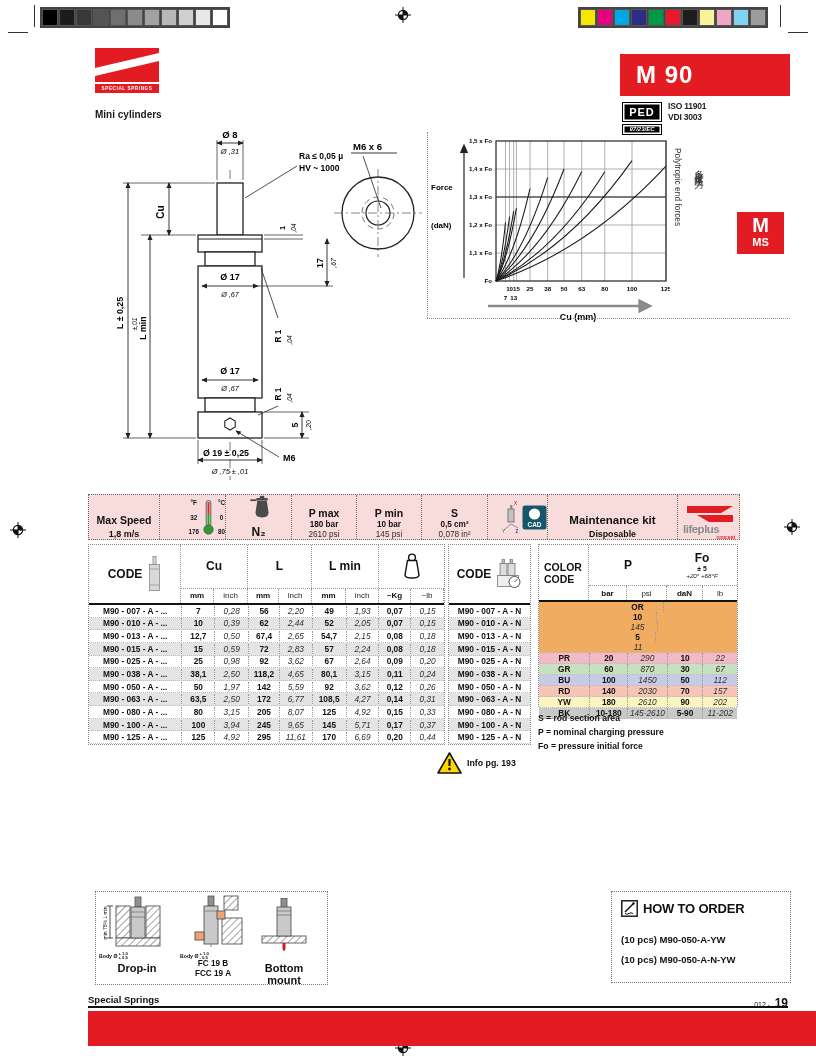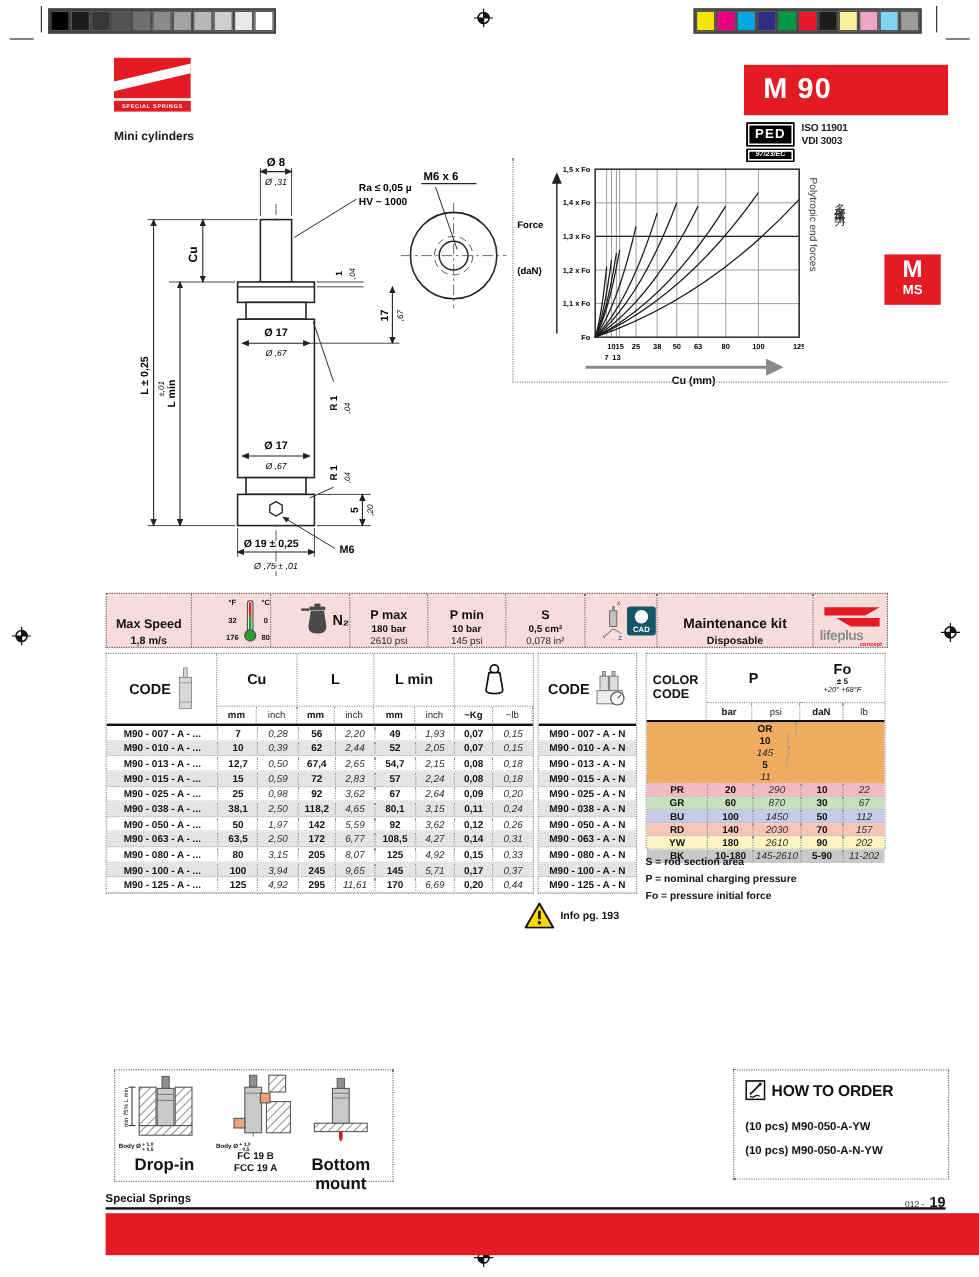--- a/index.html
+++ b/index.html
@@ -45,21 +45,21 @@
   .trow .cell{font-size:8.3px}
   .num{font-weight:bold}
   .inch{font-style:italic;color:#2e2e2e}
   .code-cell{font-weight:bold;justify-content:center}
   .hd-lab{font-size:12px;font-weight:bold}
   .unit{font-size:8px}
   .w-code{width:94px}.w1{width:33px}.w2{width:34px}.w3{width:31px}.w4{width:33px}.w5{width:34px}.w6{width:33px}.w7{width:32px}.w8{width:33px}
   .cw0{width:52px}.cw1{width:38px}.cw2{width:40px}.cw3{width:36px}.cw4{width:34px}
   .notes{font-size:8.6px;font-weight:bold;line-height:14px}
   
-  .figlab{font-size:14px;font-weight:bold;text-align:center}
+  .figlab{font-size:11px;font-weight:bold;text-align:center}
   .tol{font-size:5.2px;font-weight:bold;display:flex;align-items:center;gap:1px}
   .tol .stack{display:inline-flex;flex-direction:column;font-size:4.2px;line-height:4.4px}
   .tol .stack i{font-style:normal}
   .order-title{font-size:13px;font-weight:bold;letter-spacing:-0.2px}
   .order-line{font-size:9.5px;font-weight:bold}
   .foot-brand{font-size:9.5px;font-weight:bold}
   .redbar{background:#e31c23}
   .xhair{width:16px;height:16px}
 </style>
 </head>
@@ -324,21 +324,21 @@
       <rect x="5.4" y="3" width="2.2" height="12" fill="#e32a2a"></rect>
       <rect x="5.4" y="15" width="2.2" height="13" fill="#2aa02a"></rect>
       <circle cx="6.5" cy="30.5" r="4.6" fill="#2aa02a" stroke="#555" stroke-width="1"></circle>
     </svg>
     <div class="tcol">
       <span>°C</span>
       <span>0</span>
       <span>80</span>
     </div>
   </div>
-  <div style="width:66px;flex-direction:row;gap:4px">
+  <div style="width:66px;flex-direction:column;gap:4px">
     <svg width="24" height="30" viewBox="0 0 24 30">
       <rect x="13" y="1" width="5" height="3" fill="#4a4a4a"></rect>
       <rect x="9" y="3.5" width="13" height="3" fill="#4a4a4a"></rect>
       <path d="M10,7 L21,7 L23,20 Q23,26 15.5,26 Q8,26 8,20 Z" fill="#4a4a4a"></path>
       <rect x="2" y="5" width="7" height="2" fill="#4a4a4a"></rect>
     </svg>
     <span style="font-size:12px;font-weight:bold">N₂</span>
   </div>
   <div style="width:65px">
     <div class="sp-l1">P max</div>

